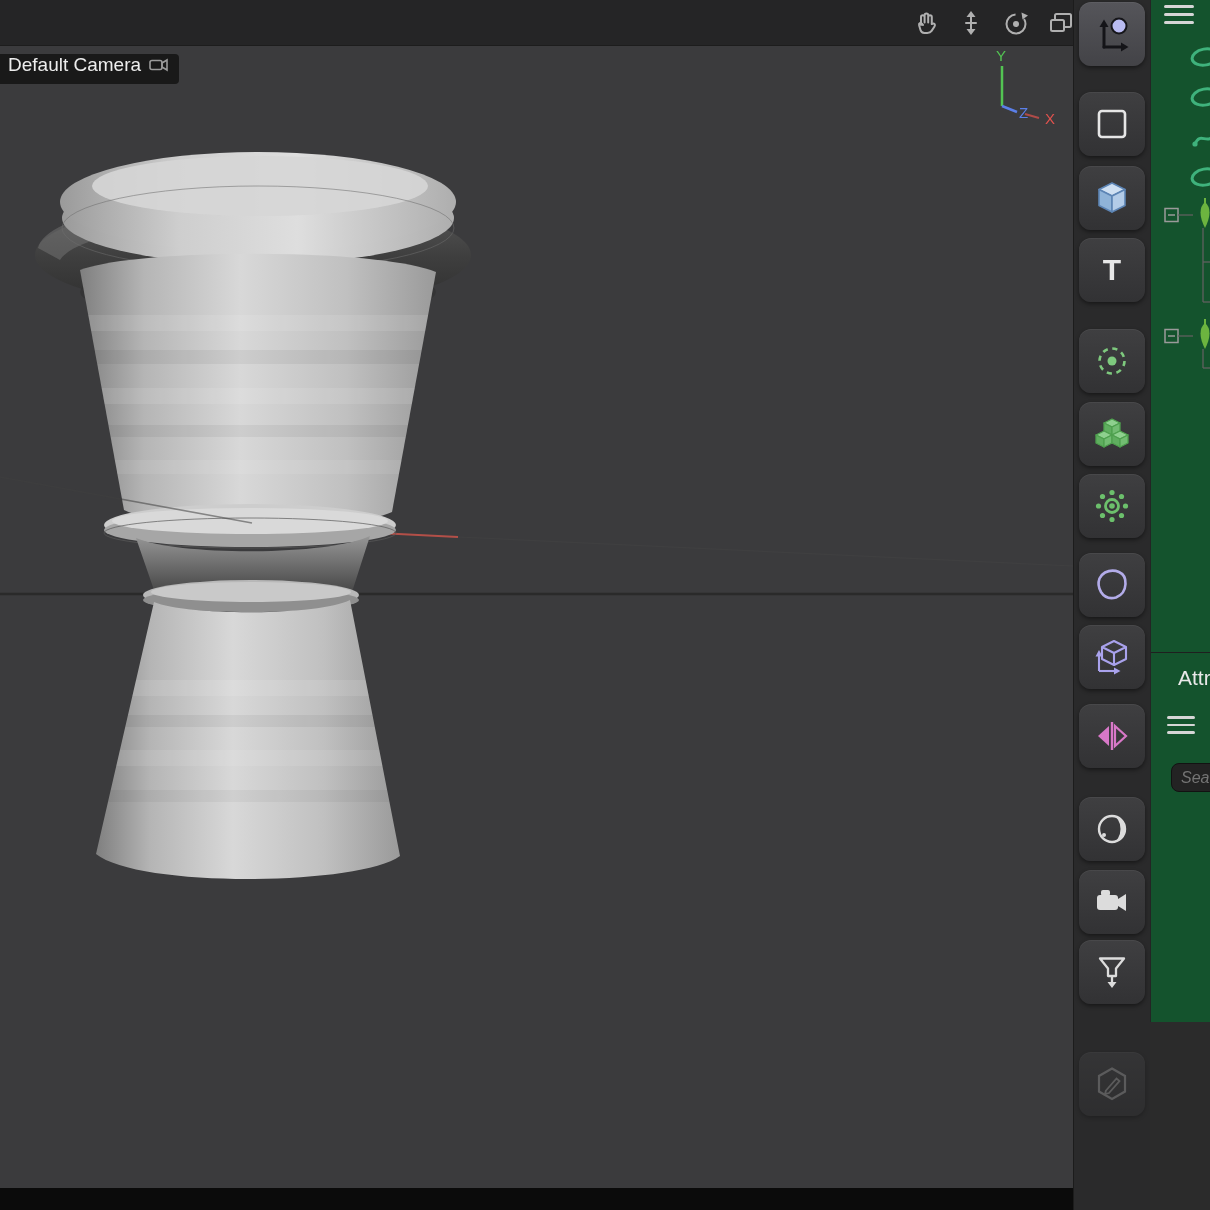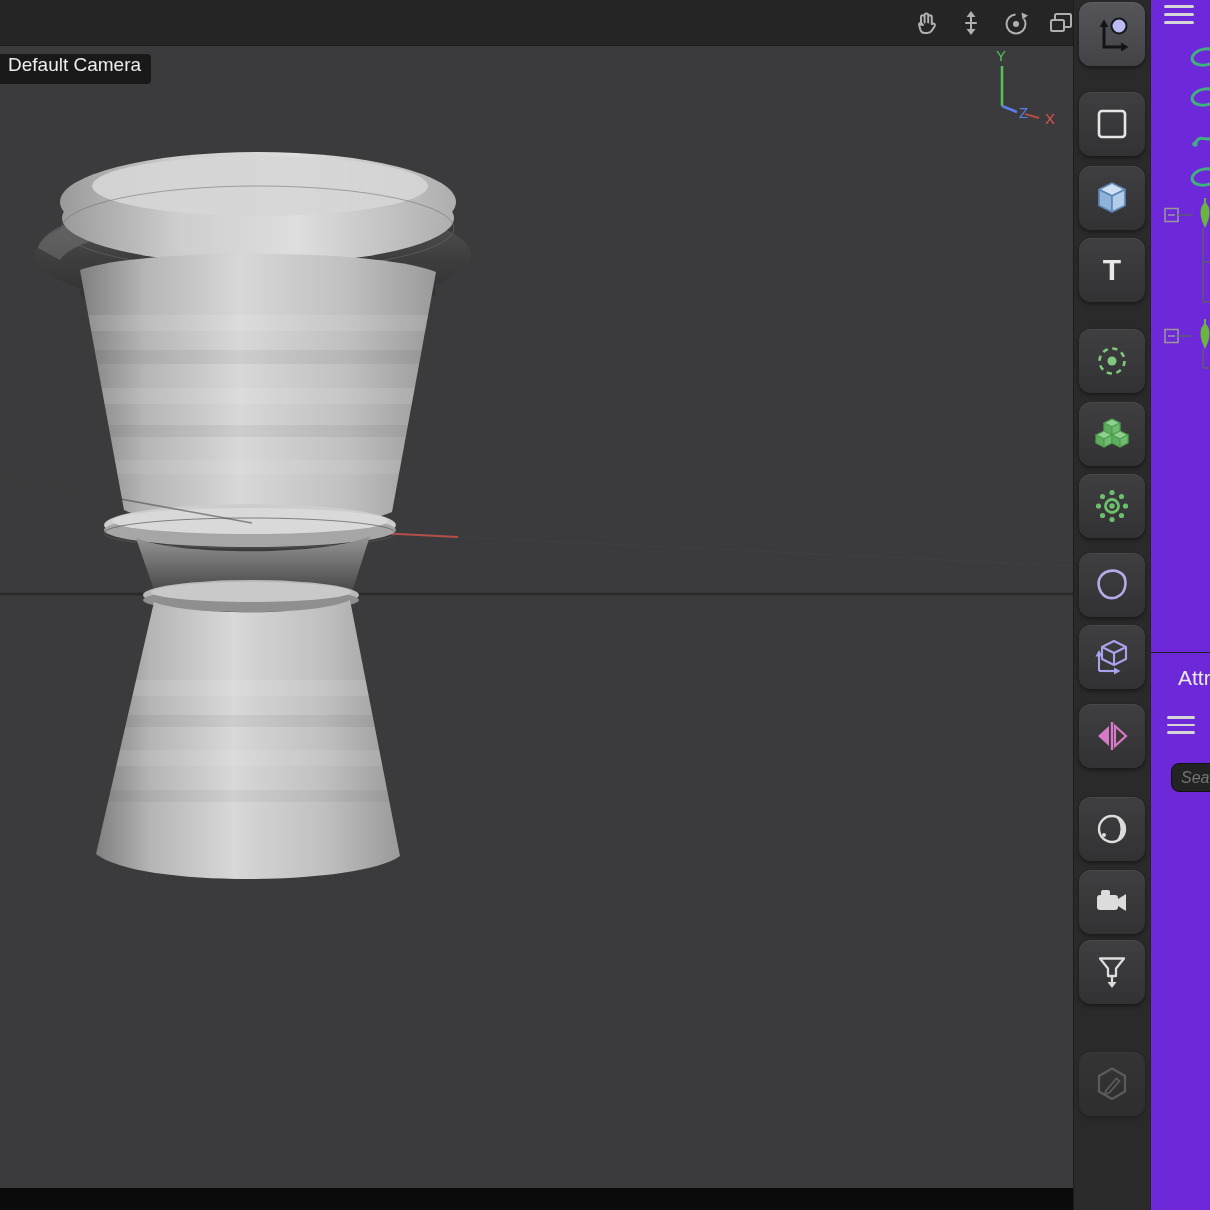--- a/index.html
+++ b/index.html
@@ -8,44 +8,44 @@
     width:1210px; height:1210px; position:relative; overflow:hidden;
     background:#2b2b2b; font-family:"Liberation Sans", sans-serif;
   }
 
   
   .viewport { position:absolute; left:0; top:0; width:1073px; height:1210px; background:#3b3b3d; }
   .vp-topbar { position:absolute; left:0; top:0; width:1073px; height:46px; background:#252526; border-bottom:1px solid #1d1d1d; }
   .vp-nav { position:absolute; top:7px; left:908px; display:flex; gap:9px; }
   .vp-nav-btn { width:36px; height:32px; display:flex; align-items:center; justify-content:center; border-radius:5px; }
   .camera-label {
-    position:absolute; left:0; top:54px; height:30px; display:flex; align-items:flex-end; gap:8px;
+    position:absolute; left:0; top:54px; height:30px; display:flex; align-items:center; gap:8px;
     padding:0 10px 8px 8px; background:rgba(14,14,14,.74); color:#ededed; font-size:19px;
-    border-radius:0 4px 4px 0; z-index:6;flex-direction:column;
+    border-radius:0 4px 4px 0; z-index:6;
   }
   .gizmo { position:absolute; left:985px; top:48px; z-index:5; }
   .gridlines, .gridlines-over { position:absolute; left:0; top:0; z-index:1; }
   .gridlines-over { z-index:3; pointer-events:none; }
   .model { position:absolute; left:18px; top:140px; z-index:2; }
   .bottom-bar { position:absolute; left:0; top:1188px; width:1073px; height:22px; background:#0b0b0b; z-index:4; }
 
   
   .toolbar { position:absolute; left:1073px; top:0; width:77px; height:1210px; background:#2a2a2b; border-left:1px solid #1c1c1c; }
   .tbtn {
     position:absolute; left:5px; width:66px; height:64px; border-radius:12px;
     background:linear-gradient(#3f3f41,#323234);
     box-shadow:0 2px 4px rgba(0,0,0,.45), inset 0 1px 0 rgba(255,255,255,.05);
     display:flex; align-items:center; justify-content:center;
   }
   .tbtn.active { background:linear-gradient(#55555a,#434347); }
   .tbtn.disabled { opacity:.5; }
   .glyph-t { font-size:30px; font-weight:bold; color:#e8e8e8; line-height:1; }
 
   
-  .rpanel { position:absolute; left:1150px; top:0; width:60px; height:1210px; background:#6d28d9; border-left:1px solid #242425; overflow:hidden; }
+  .rpanel { position:absolute; left:1150px; top:0; width:60px; height:1022px; background:#14532d; border-left:1px solid #242425; overflow:hidden; }
   .rp-menu { position:absolute; left:13px; top:5px; width:30px; }
   .rp-menu .bar { height:3px; background:#d6d6d6; border-radius:2px; margin-bottom:5px; }
   .rp-menu.small { width:28px; }
   .rp-menu.small .bar { height:2.5px; margin-bottom:5px; }
   .om-tree { position:absolute; left:0; top:36px; }
   .rp-divider { position:absolute; left:0; top:652px; width:60px; height:1px; background:#1f1f1f; }
   .attr-title { position:absolute; left:27px; top:666px; font-size:21px; color:#e9e9e9; white-space:nowrap; }
   .rp-menu2 { position:absolute; left:16px; top:716px; }
   .search-box {
     position:absolute; left:20px; top:763px; width:60px; height:29px;

